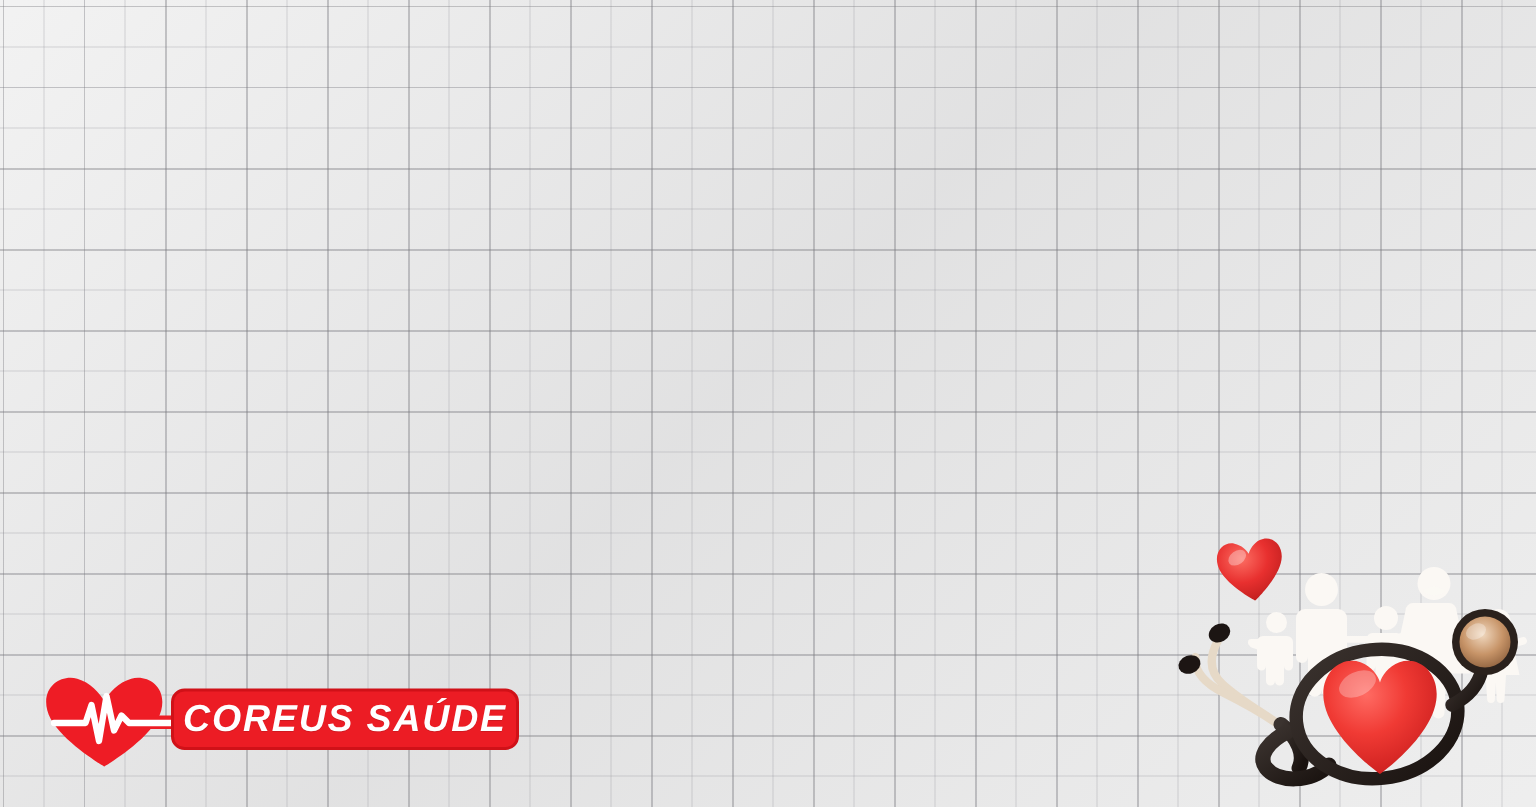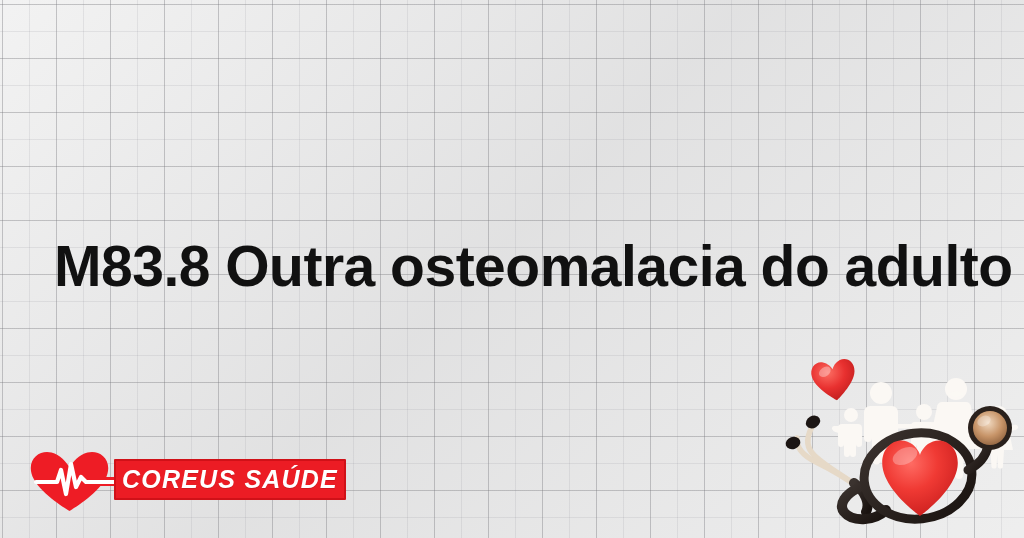--- a/index.html
+++ b/index.html
@@ -77,21 +77,21 @@
     height: 66px;
   }
   #brand-badge {
     position: absolute;
     left: 86px;
     top: 12px;
     width: 232px;
     height: 41px;
     background: #ec1c24;
     border: 2px solid #d01118;
-    border-radius: 1px;
+    border-radius: 9px;
     box-sizing: border-box;
     display: flex;
     align-items: center;
     justify-content: center;
   }
   #brand-badge-text {
     color: #ffffff;
     font-family: "Liberation Sans", sans-serif;
     font-weight: bold;
     font-style: italic;
@@ -109,23 +109,20 @@
     width: 236px;
     height: 180px;
   }
   .illus-svg { display: block; }
 </style>
 </head>
 <body>
 
 <div id="canvas">
 
-  <div id="title-block">
-    <span id="title-text">M83.8 Outra osteomalacia do adulto</span>
-  </div>
 
   <div id="brand-logo">
 
     <div id="brand-heart-wrap">
       <svg class="illus-svg" width="92" height="66" viewBox="0 0 92 66" xmlns="http://www.w3.org/2000/svg">
 
         <path d="M41.5 62 C41.5 62 8 42.5 3.5 24.5 C-0.5 8.5 13 0.5 23.5 3.5 C32 5.9 38.5 13 41.5 18.5 C44.5 13 51 5.9 59.5 3.5 C70 0.5 83.5 8.5 79.5 24.5 C75 42.5 41.5 62 41.5 62 Z" fill="#ee1c25"></path>
 
         <rect x="62" y="28" width="28" height="9" fill="#ee1c25"></rect>
 

